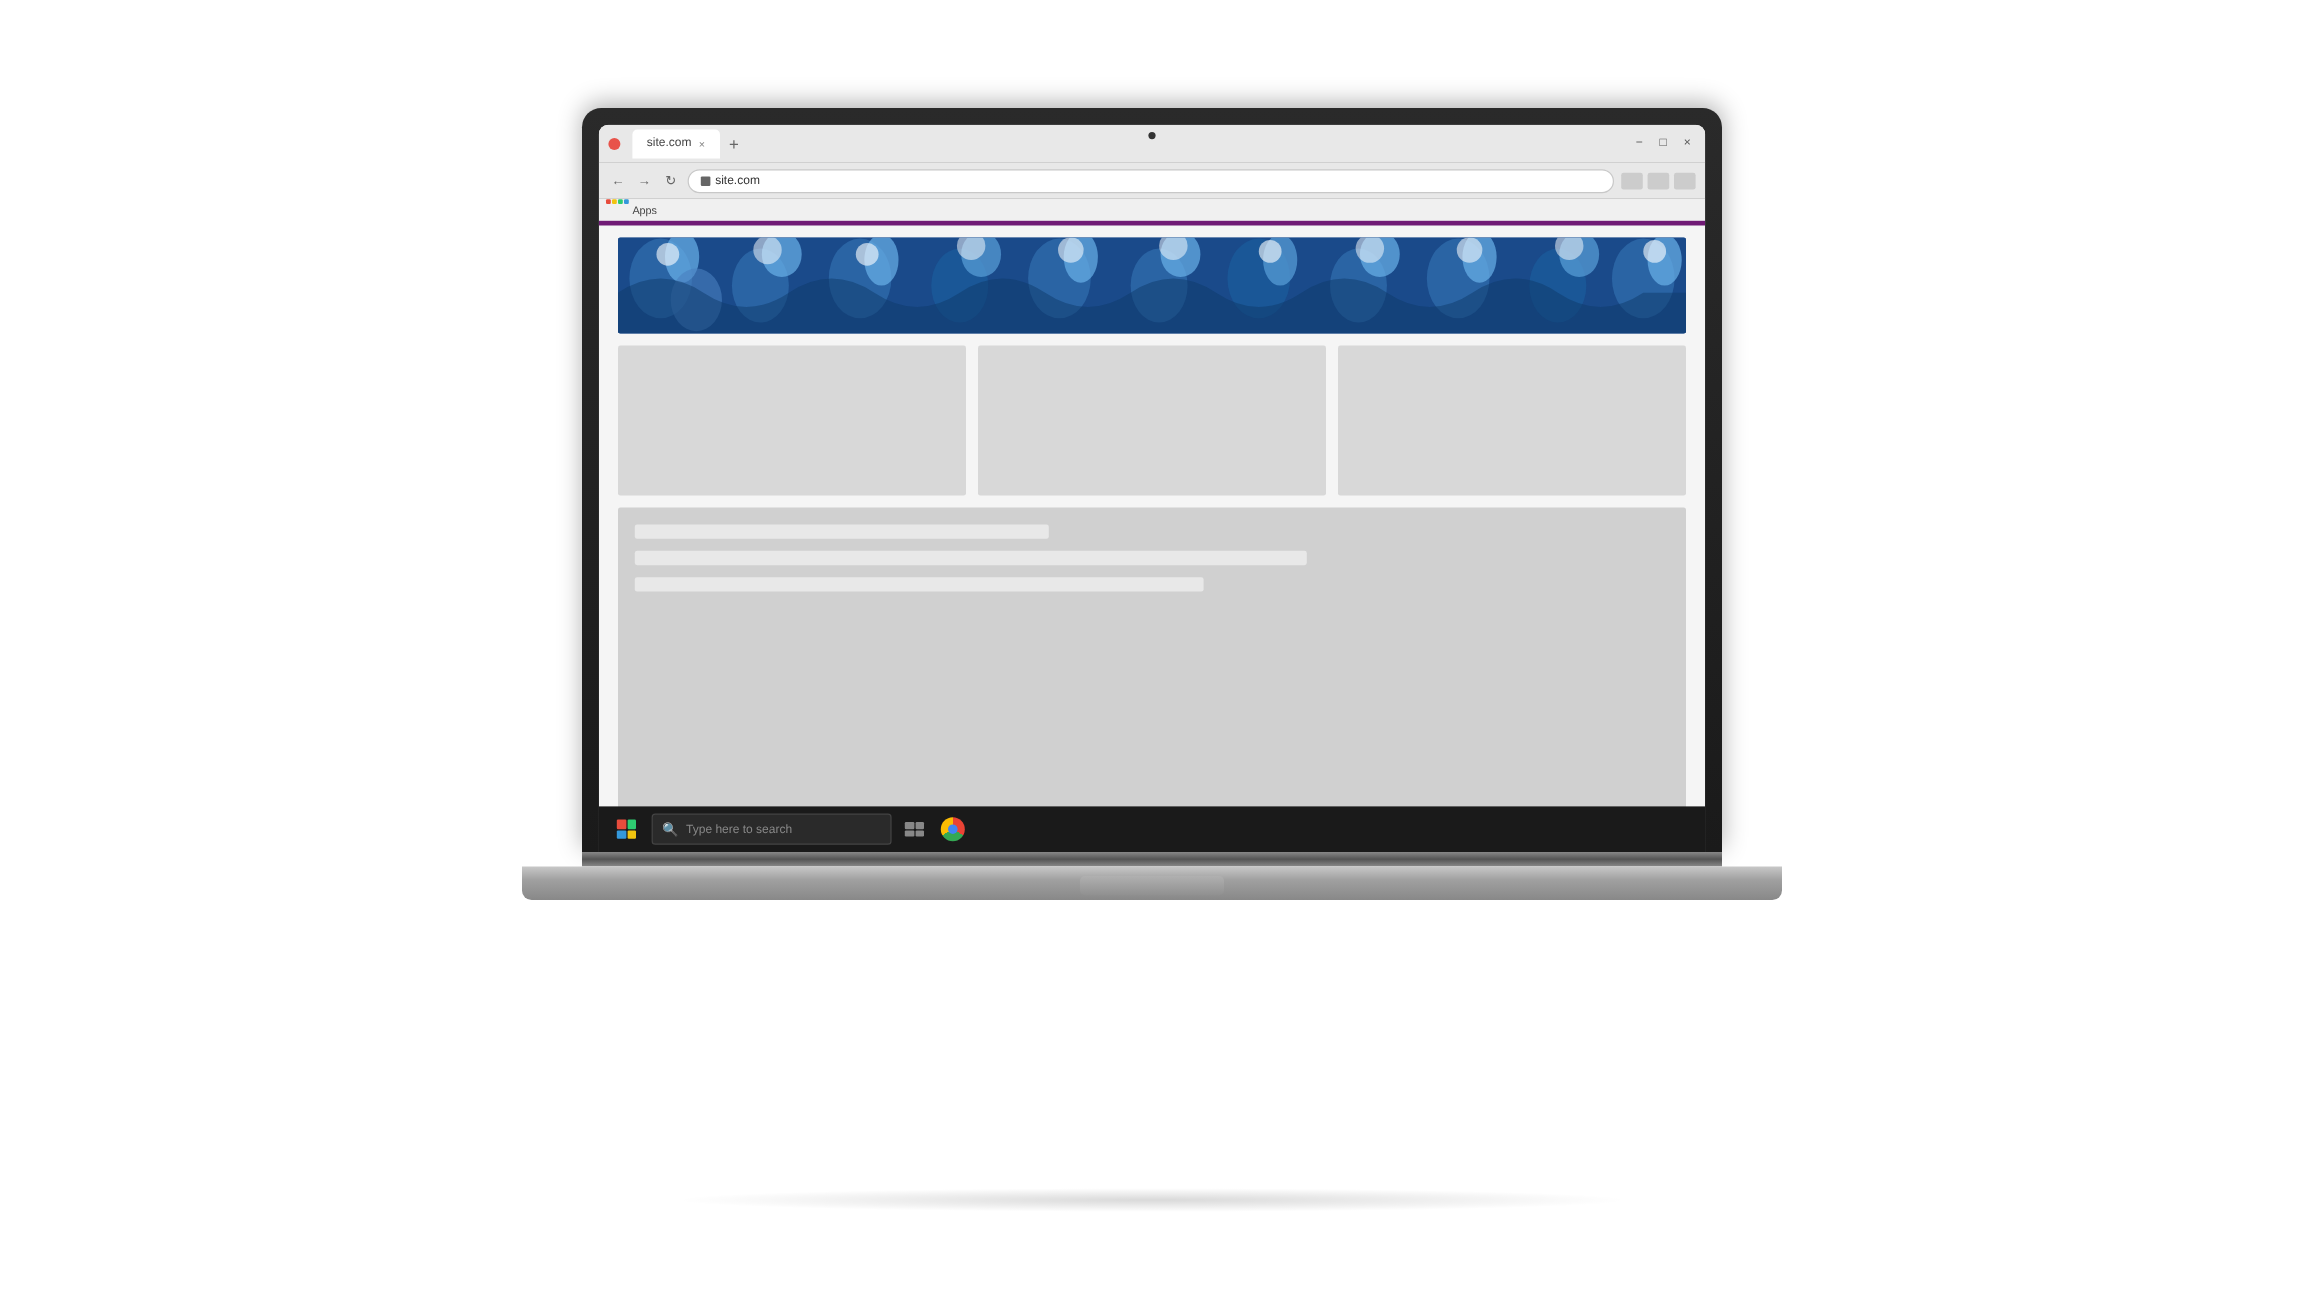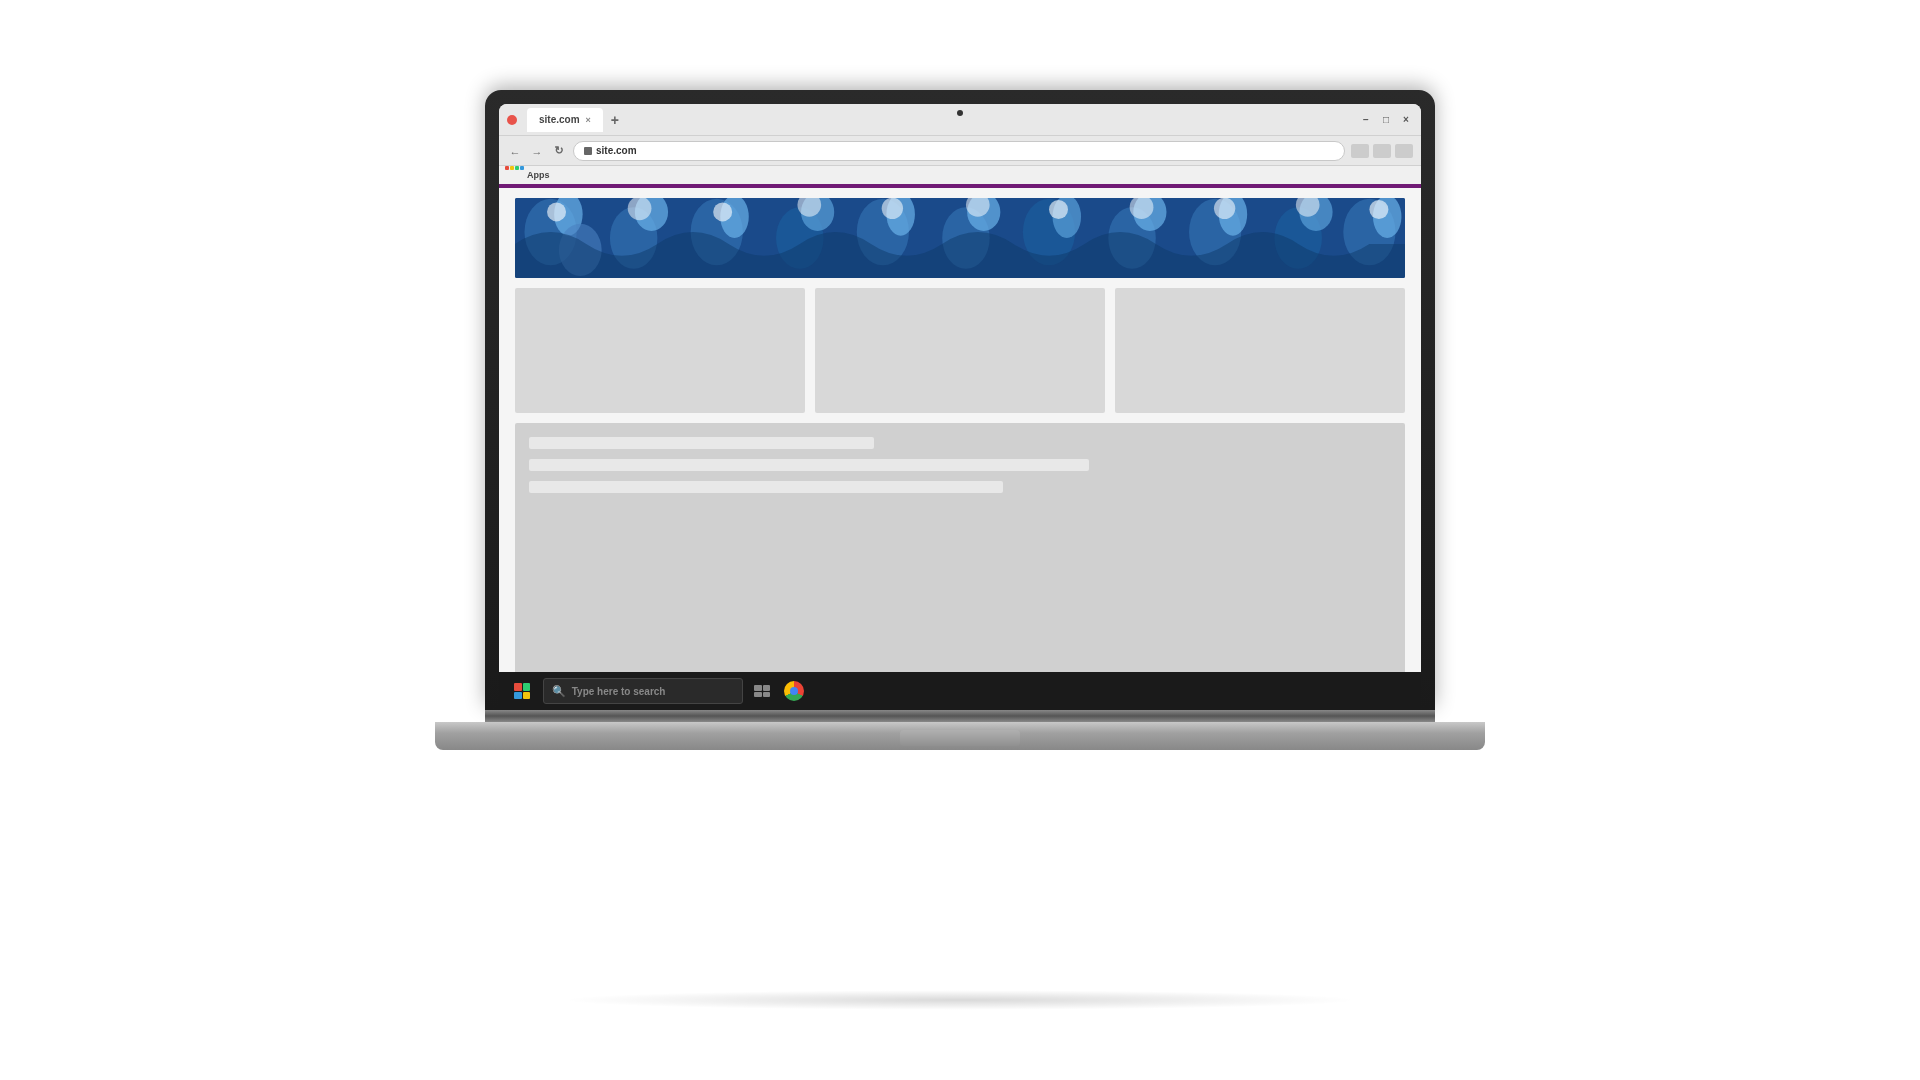--- a/index.html
+++ b/index.html
@@ -15,21 +15,20 @@
     }
 
     .scene {
       position: relative;
       width: 1920px;
       height: 1080px;
       background: #ffffff;
       display: flex;
       justify-content: center;
       align-items: center;
-      font-weight: bold;
     }
 
     
     .laptop {
       position: relative;
       width: 1100px;
       height: 900px;
       display: flex;
       flex-direction: column;
       align-items: center;

